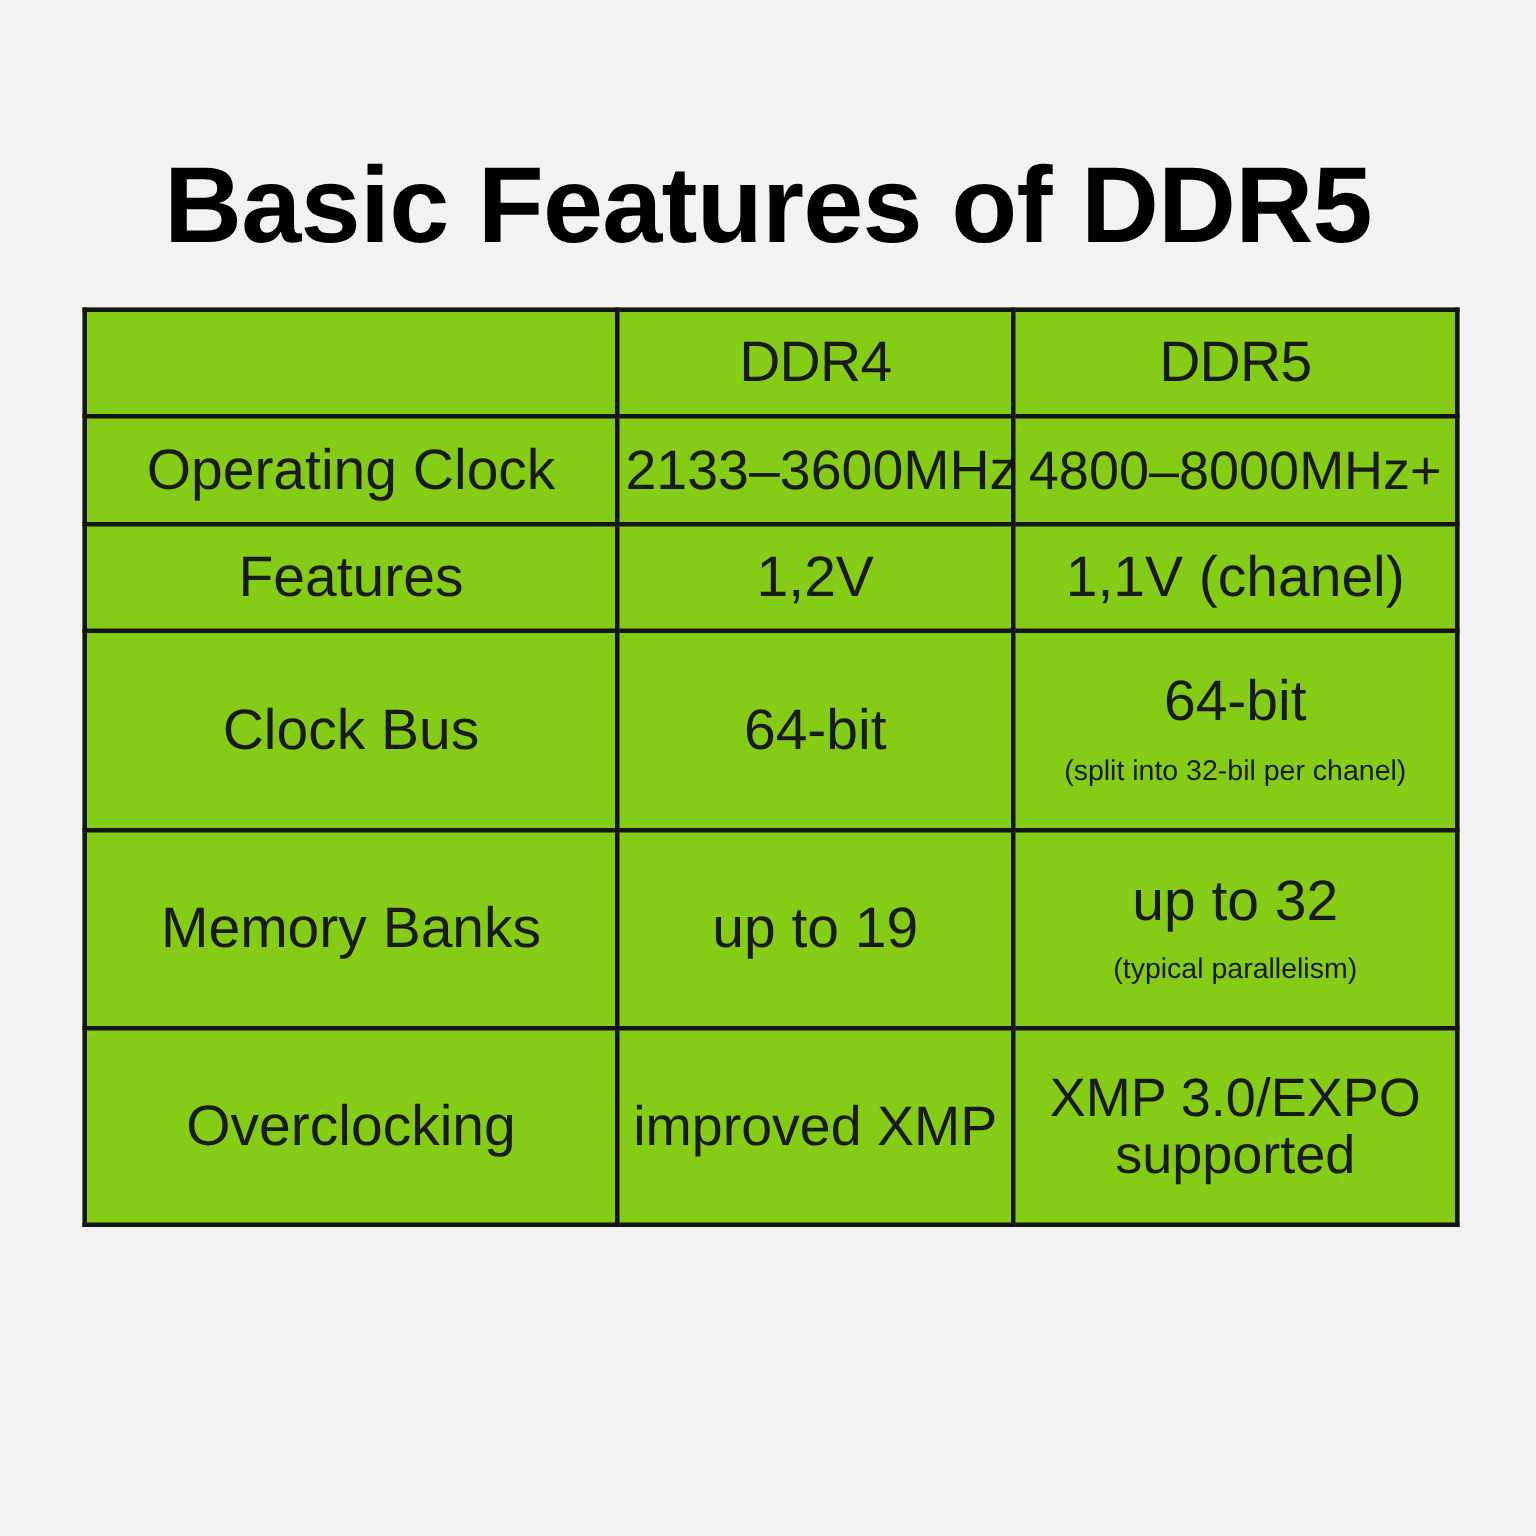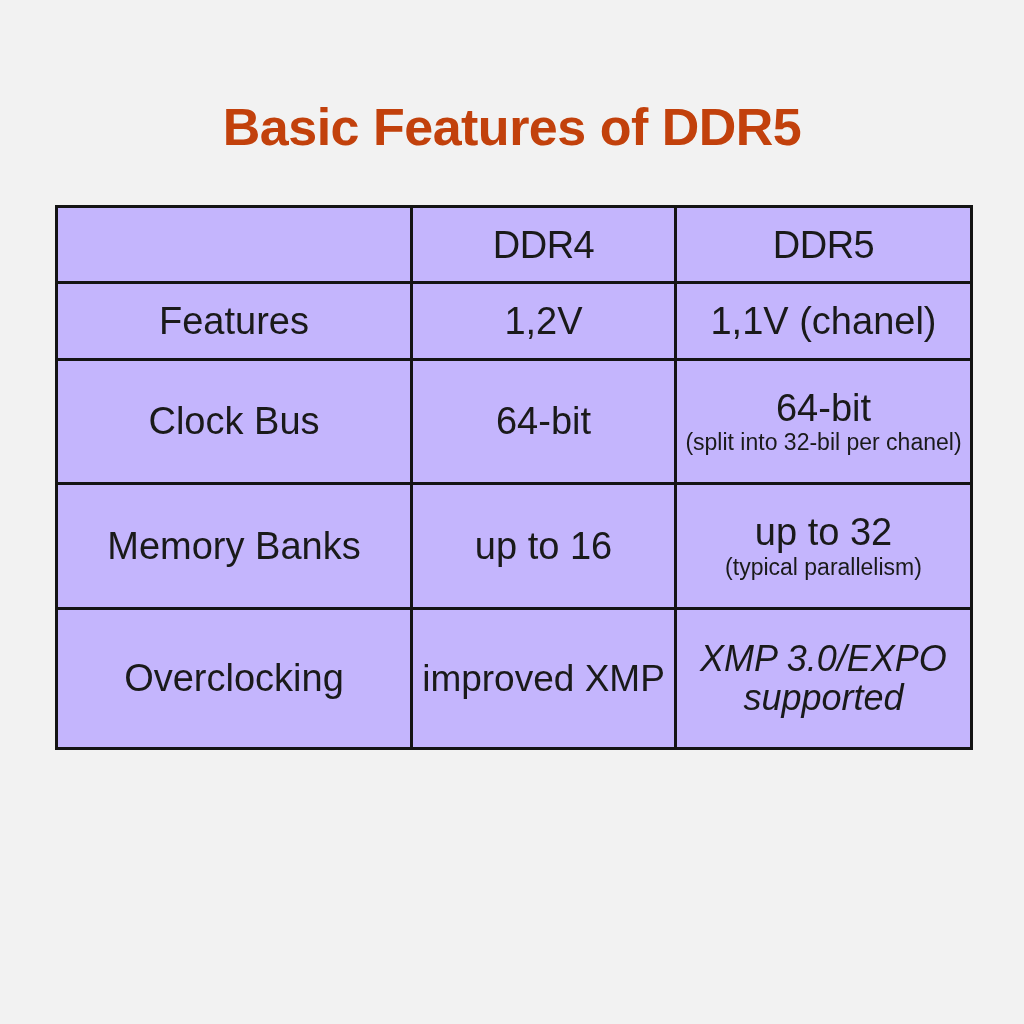--- a/index.html
+++ b/index.html
@@ -15,37 +15,37 @@
     overflow: hidden;
     position: relative;
   }
 
   #page-title {
     position: absolute;
     left: 0;
     top: 101px;
     width: 1024px;
     text-align: center;
-    font-size: 52px;
+    font-size: 72px;
     font-weight: bold;
     letter-spacing: -0.5px;
     line-height: 1;
-    color: #c2410c;
+    color: #000000;
     white-space: nowrap;
   }
 
   #comparison-table {
     position: absolute;
     left: 55px;
     top: 205px;
     width: 915px;
-    height: 545px;
+    height: 613px;
     border-collapse: collapse;
     table-layout: fixed;
-    background: #c4b5fd;
+    background: #84cc16;
   }
   #comparison-table td {
     border: 3px solid #141414;
     padding: 0 4px;
     text-align: center;
     vertical-align: middle;
     font-size: 38px;
     font-weight: normal;
     line-height: 1.06;
     color: #1a1a1a;
@@ -65,49 +65,58 @@
     font-size: 40px;
   }
   td.empty-cell { }
 
   td.value-cell .value-main {
     display: block;
     white-space: nowrap;
   }
   td.value-cell .value-note {
     display: block;
-    font-size: 23px;
+    font-size: 19px;
     line-height: 1.15;
-    margin-top: 1px;
+    margin-top: 15px;
     white-space: nowrap;
   }
 
   
   td.tight .value-main { font-size: 37px; }
   td.tighter .value-main { font-size: 36px; }
-  td.wrap .value-main { white-space: normal; font-style: italic; }
+  td.wrap .value-main { white-space: normal; }
 </style>
 </head>
 <body>
 
 <div id="page-title">Basic Features of DDR5</div>
 
 <table id="comparison-table">
   <colgroup>
     <col class="col-feature">
     <col class="col-ddr4">
     <col class="col-ddr5">
   </colgroup>
   <tbody>
     <tr class="header-row">
       <td class="empty-cell"></td>
       <td>DDR4</td>
       <td>DDR5</td>
     </tr>
 
+    <tr>
+      <td class="feature-cell">Operating Clock</td>
+      <td class="value-cell tight">
+        <span class="value-main">2133–3600MHz</span>
+      </td>
+      <td class="value-cell tighter">
+        <span class="value-main">4800–8000MHz+</span>
+      </td>
+    </tr>
 
     <tr>
       <td class="feature-cell">Features</td>
       <td class="value-cell">
         <span class="value-main">1,2V</span>
       </td>
       <td class="value-cell">
         <span class="value-main">1,1V (chanel)</span>
       </td>
     </tr>
@@ -119,21 +128,21 @@
       </td>
       <td class="value-cell">
         <span class="value-main">64-bit</span>
         <span class="value-note">(split into 32-bil per chanel)</span>
       </td>
     </tr>
 
     <tr>
       <td class="feature-cell">Memory Banks</td>
       <td class="value-cell">
-        <span class="value-main">up to 16</span>
+        <span class="value-main">up to 19</span>
       </td>
       <td class="value-cell">
         <span class="value-main">up to 32</span>
         <span class="value-note">(typical parallelism)</span>
       </td>
     </tr>
 
     <tr>
       <td class="feature-cell">Overclocking</td>
       <td class="value-cell tight">

